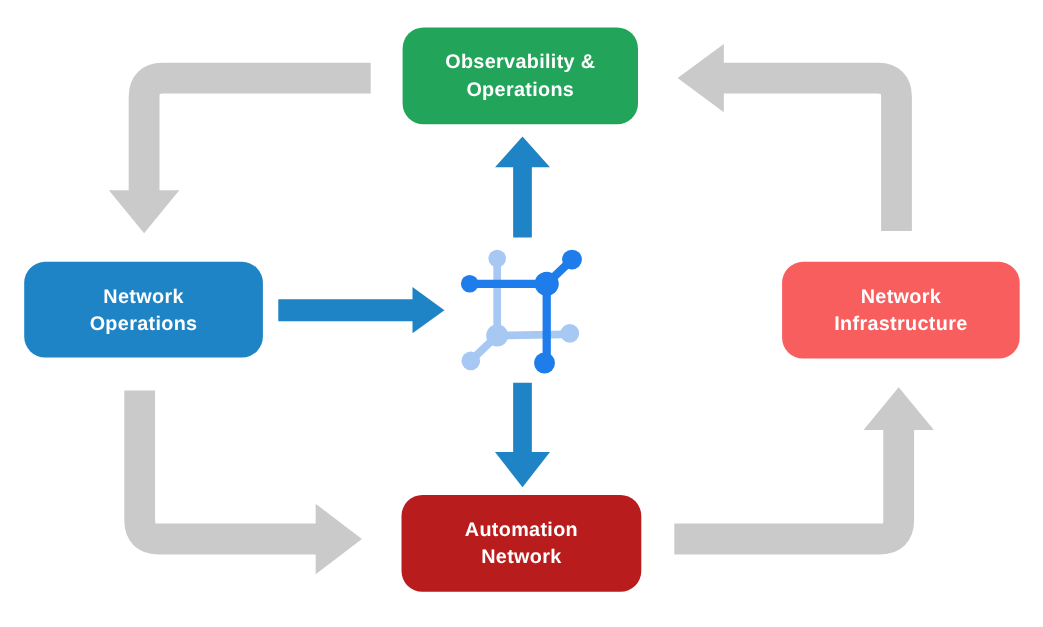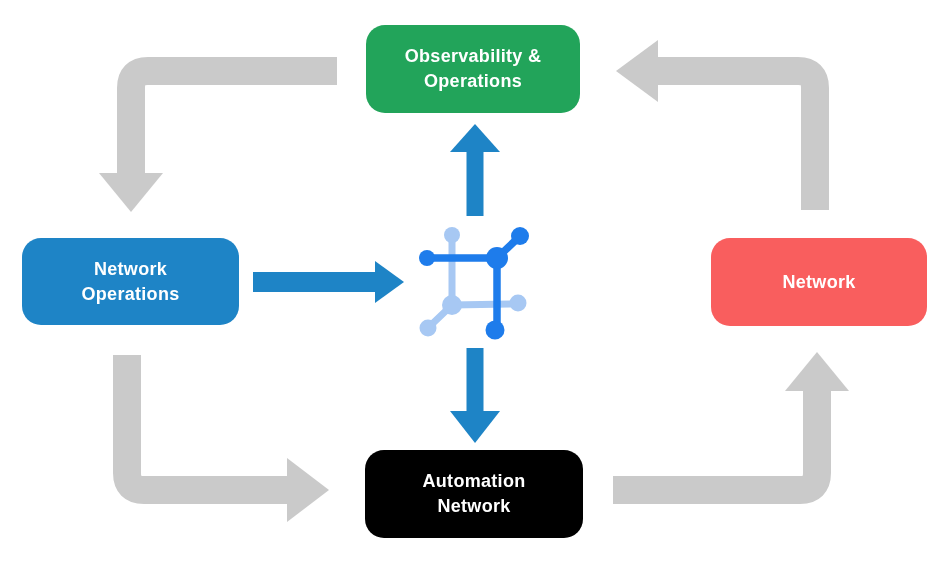--- a/index.html
+++ b/index.html
@@ -126,20 +126,21 @@
     <span>Operations</span>
   </div>
 
   <div class="node-box" id="node-operations" style="background: rgb(30, 132, 198); color: rgb(255, 255, 255);">
     <span>Network</span>
     <span>Operations</span>
   </div>
 
   <div class="node-box" id="node-infrastructure" style="background: rgb(249, 94, 94); color: rgb(255, 255, 255);">
     <span>Network</span>
+    <span>Infrastructure</span>
   </div>
 
-  <div class="node-box" id="node-automation" style="background: #000000; color: rgb(255, 255, 255);">
+  <div class="node-box" id="node-automation" style="background: #b91c1c; color: rgb(255, 255, 255);">
     <span>Automation</span>
     <span>Network</span>
   </div>
 
 </div>
 
 </body></html>

